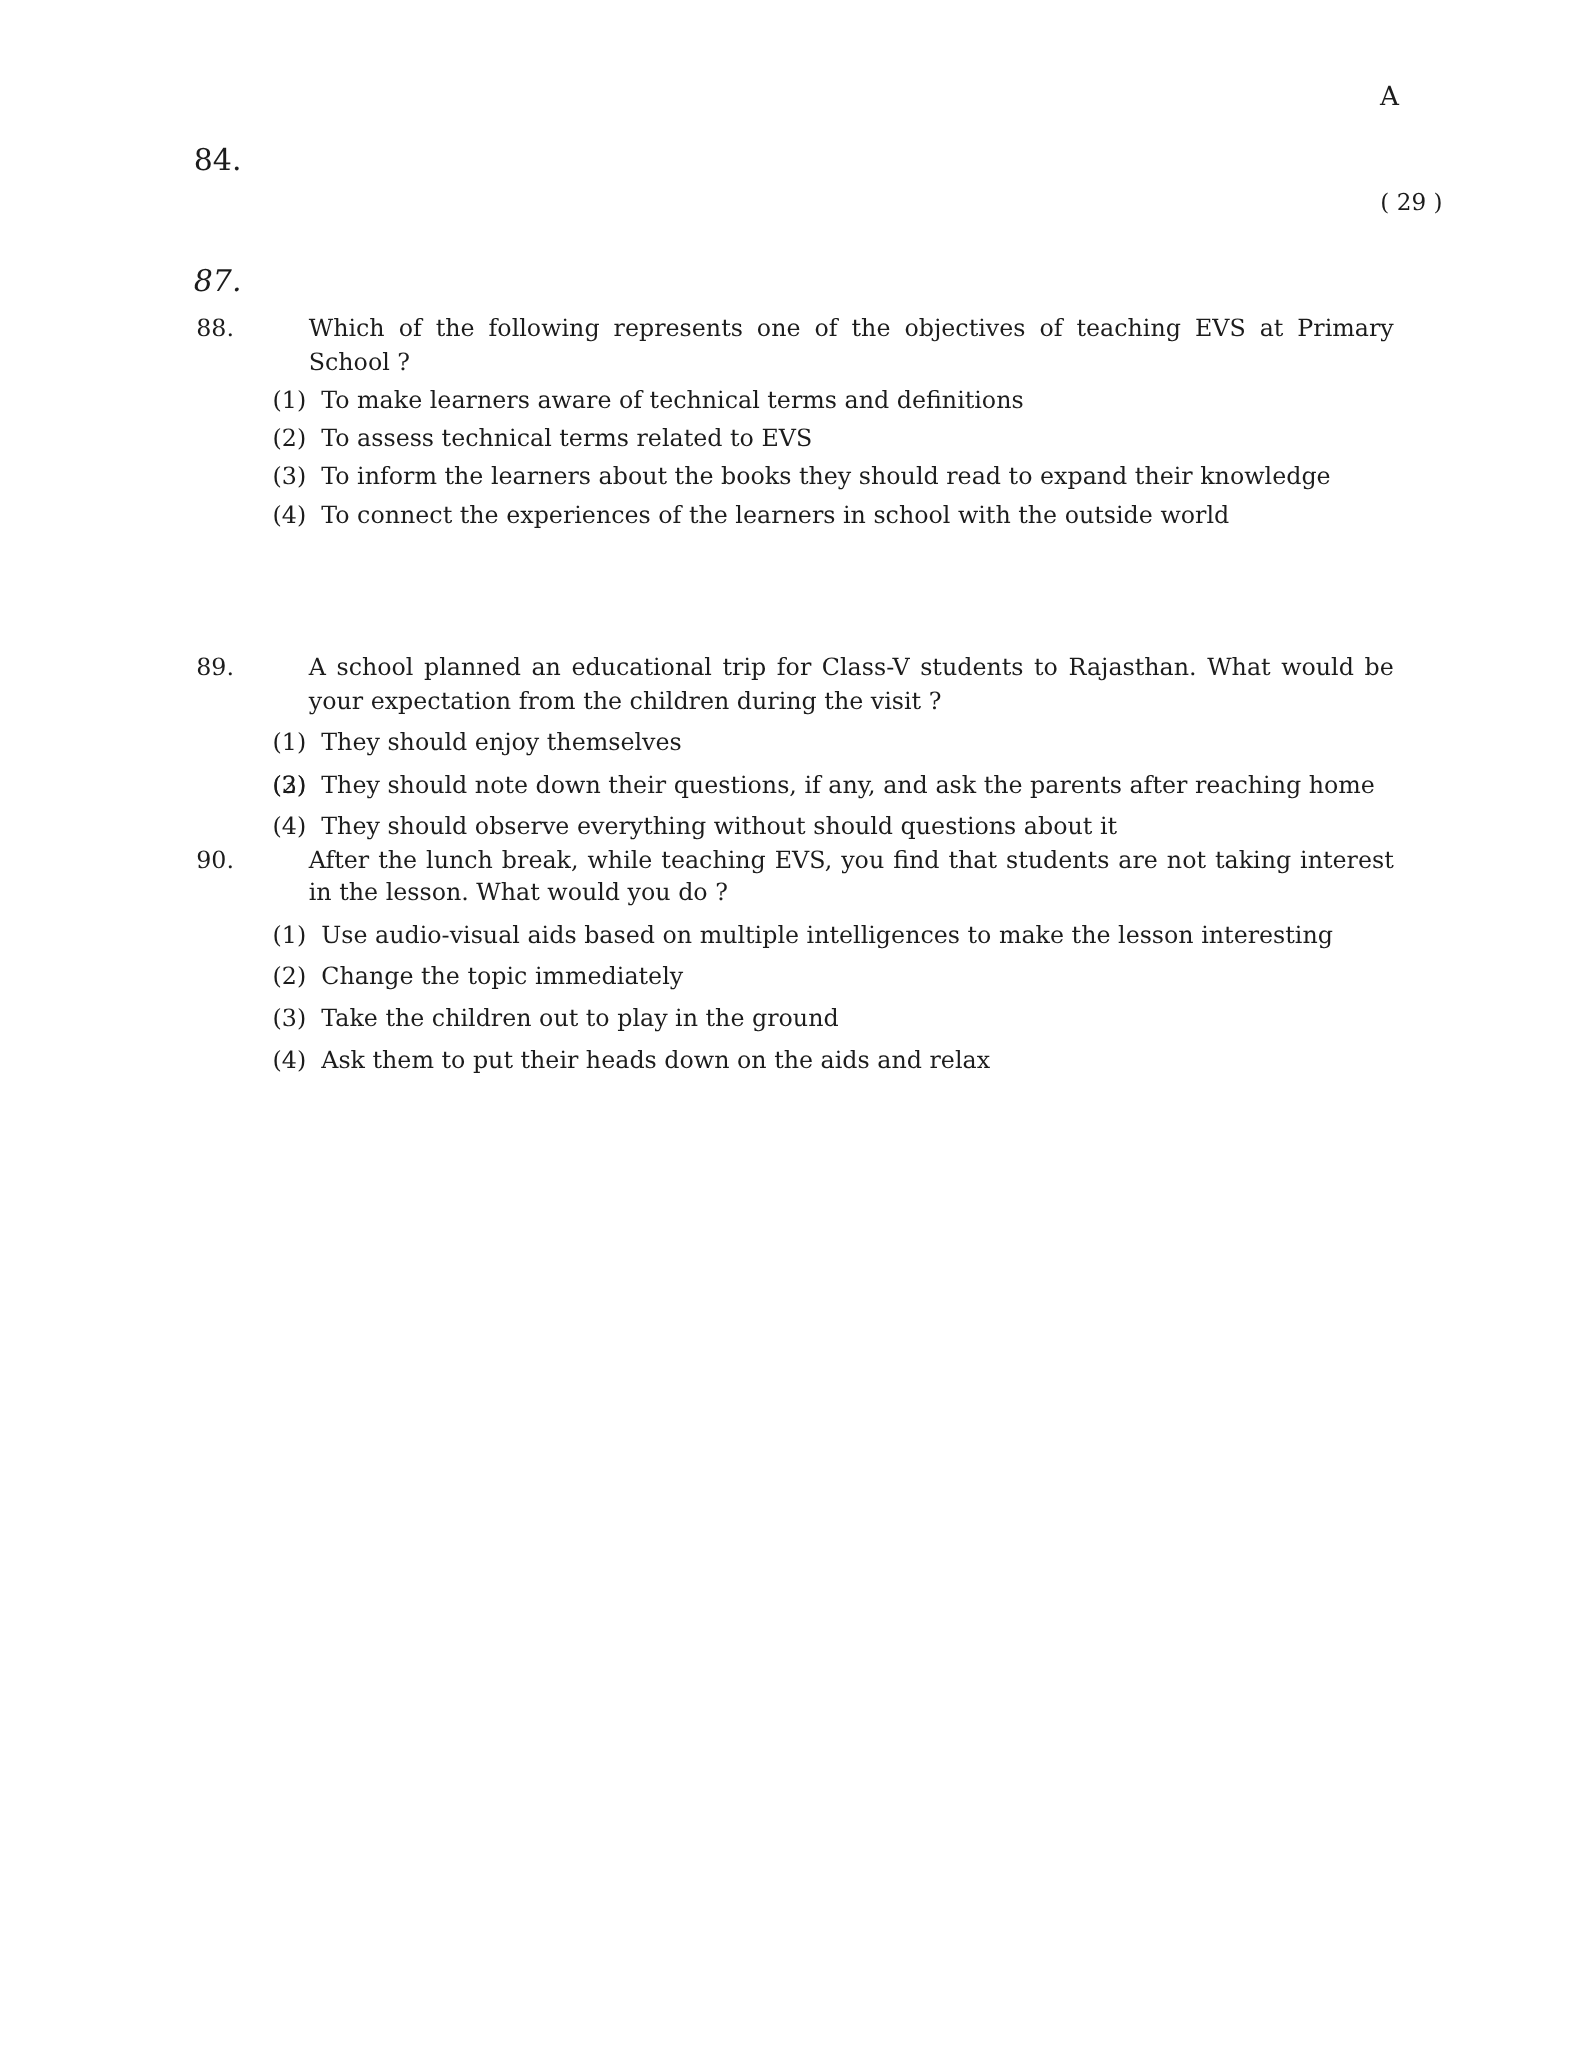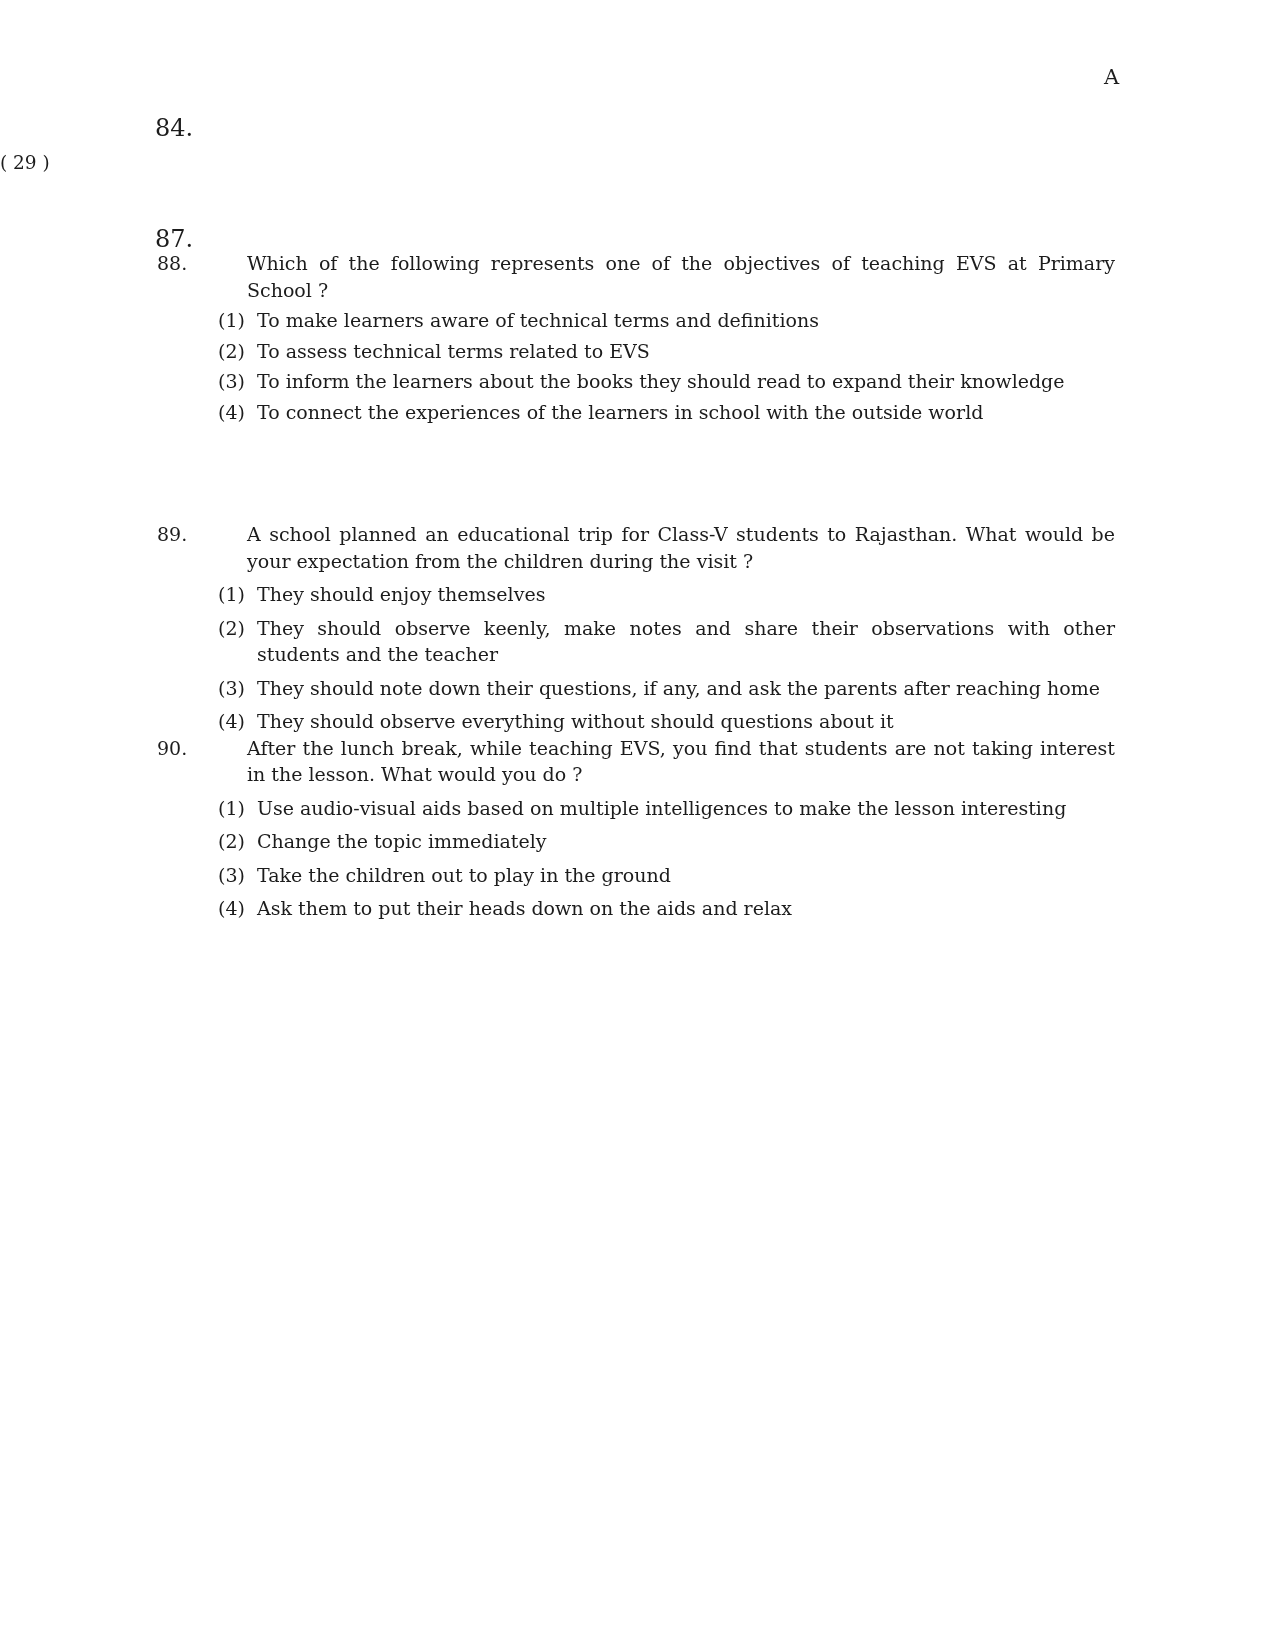--- a/index.html
+++ b/index.html
@@ -22,28 +22,28 @@
     line-height: 26px;
   }
 
   .stray-num {
     position: absolute;
     left: 155px;
     font-size: 24px;
     line-height: 28px;
   }
   .stray-84 { top: 114px; }
-  .stray-87 { top: 225px; }
+  .stray-87 { top: 211px; font-style: italic; }
 
   .page-number {
     position: absolute;
     left: 0;
     top: 151px;
     width: 1154px;
-    text-align: left;
+    text-align: right;
     font-size: 18.5px;
     line-height: 24px;
   }
 
   .questions {
     position: absolute;
     left: 0;
     top: 250px;
     right: 0;
     font-size: 19px;
@@ -122,21 +122,20 @@
           <span class="q-num">89.</span>
           <div class="q-text">A school planned an educational trip for Class-V students to Rajasthan. What would be your expectation from the children during the visit ?</div>
         </div>
         <div class="options">
           <div class="option">
             <span class="opt-label">(1)</span>
             <div class="opt-text">They should enjoy themselves</div>
           </div>
           <div class="option">
             <span class="opt-label">(2)</span>
-            <div class="opt-text">They should observe keenly, make notes and share their observations with other students and the teacher</div>
           </div>
           <div class="option">
             <span class="opt-label">(3)</span>
             <div class="opt-text">They should note down their questions, if any, and ask the parents after reaching home</div>
           </div>
           <div class="option">
             <span class="opt-label">(4)</span>
             <div class="opt-text">They should observe everything without should questions about it</div>
           </div>
         </div>

